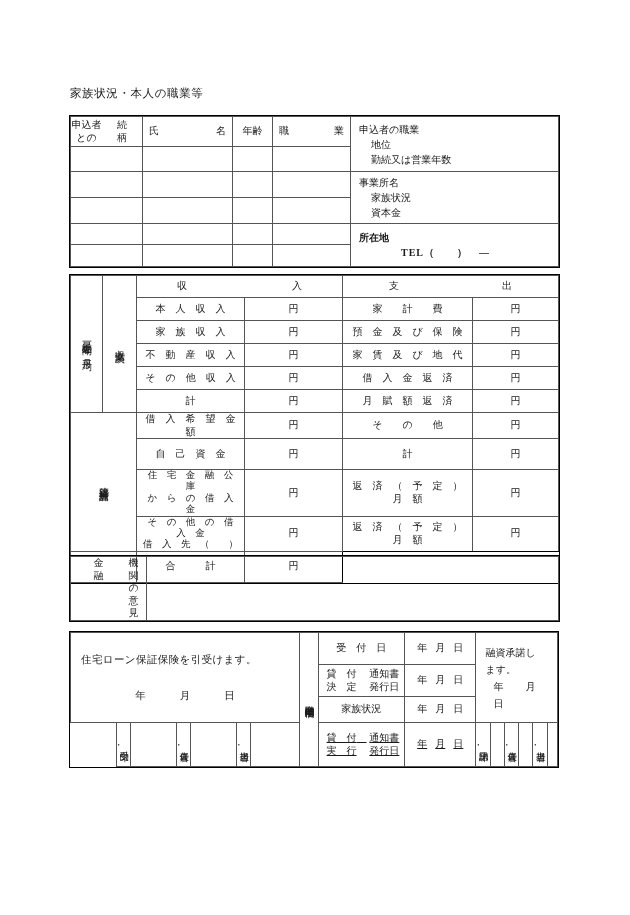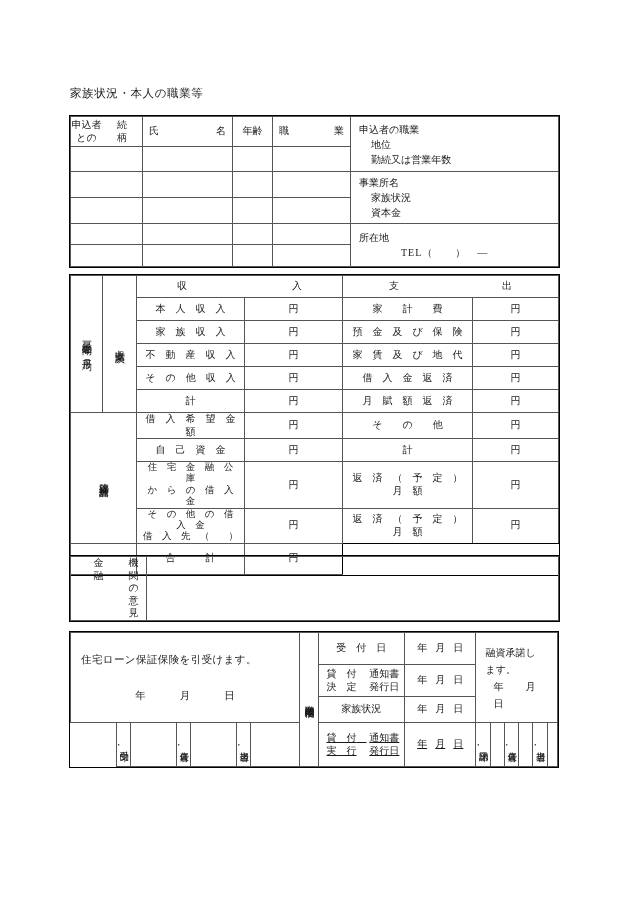--- a/index.html
+++ b/index.html
@@ -203,21 +203,21 @@
             <div class="ind">資本金</div>
           </div>
         </td>
       </tr>
       <tr style="height:21px;">
         <td></td>
         <td></td>
         <td></td>
         <td></td>
       </tr>
-      <tr style="height:21px;">
+      <tr style="height:21px;font-weight:bold;">
         <td></td>
         <td></td>
         <td></td>
         <td></td>
         <td rowspan="2">
           <div class="job-block">
             <div>所在地</div>
             <div class="tel-line">TEL（　　）　—</div>
           </div>
         </td>
@@ -302,21 +302,21 @@
         <td colspan="2" rowspan="4" class="tb-thick-top">
           <div class="vwrap">
             <span class="vtext">建築資金計画</span>
           </div>
         </td>
         <td class="tb-thick-top">借　入　希　望　金　額</td>
         <td class="yen tb-thick-top">円</td>
         <td class="tb-thick-top">そ　　の　　他</td>
         <td class="yen tb-thick-top">円</td>
       </tr>
-      <tr style="height:23px;">
+      <tr style="height:31px;">
         <td>自　己　資　金</td>
         <td class="yen">円</td>
         <td>計</td>
         <td class="yen">円</td>
       </tr>
       <tr style="height:24px;">
         <td>
           <div class="stack-lbl">
             <span>住　宅　金　融　公　庫</span>
             <span>か　ら　の　借　入　金</span>

